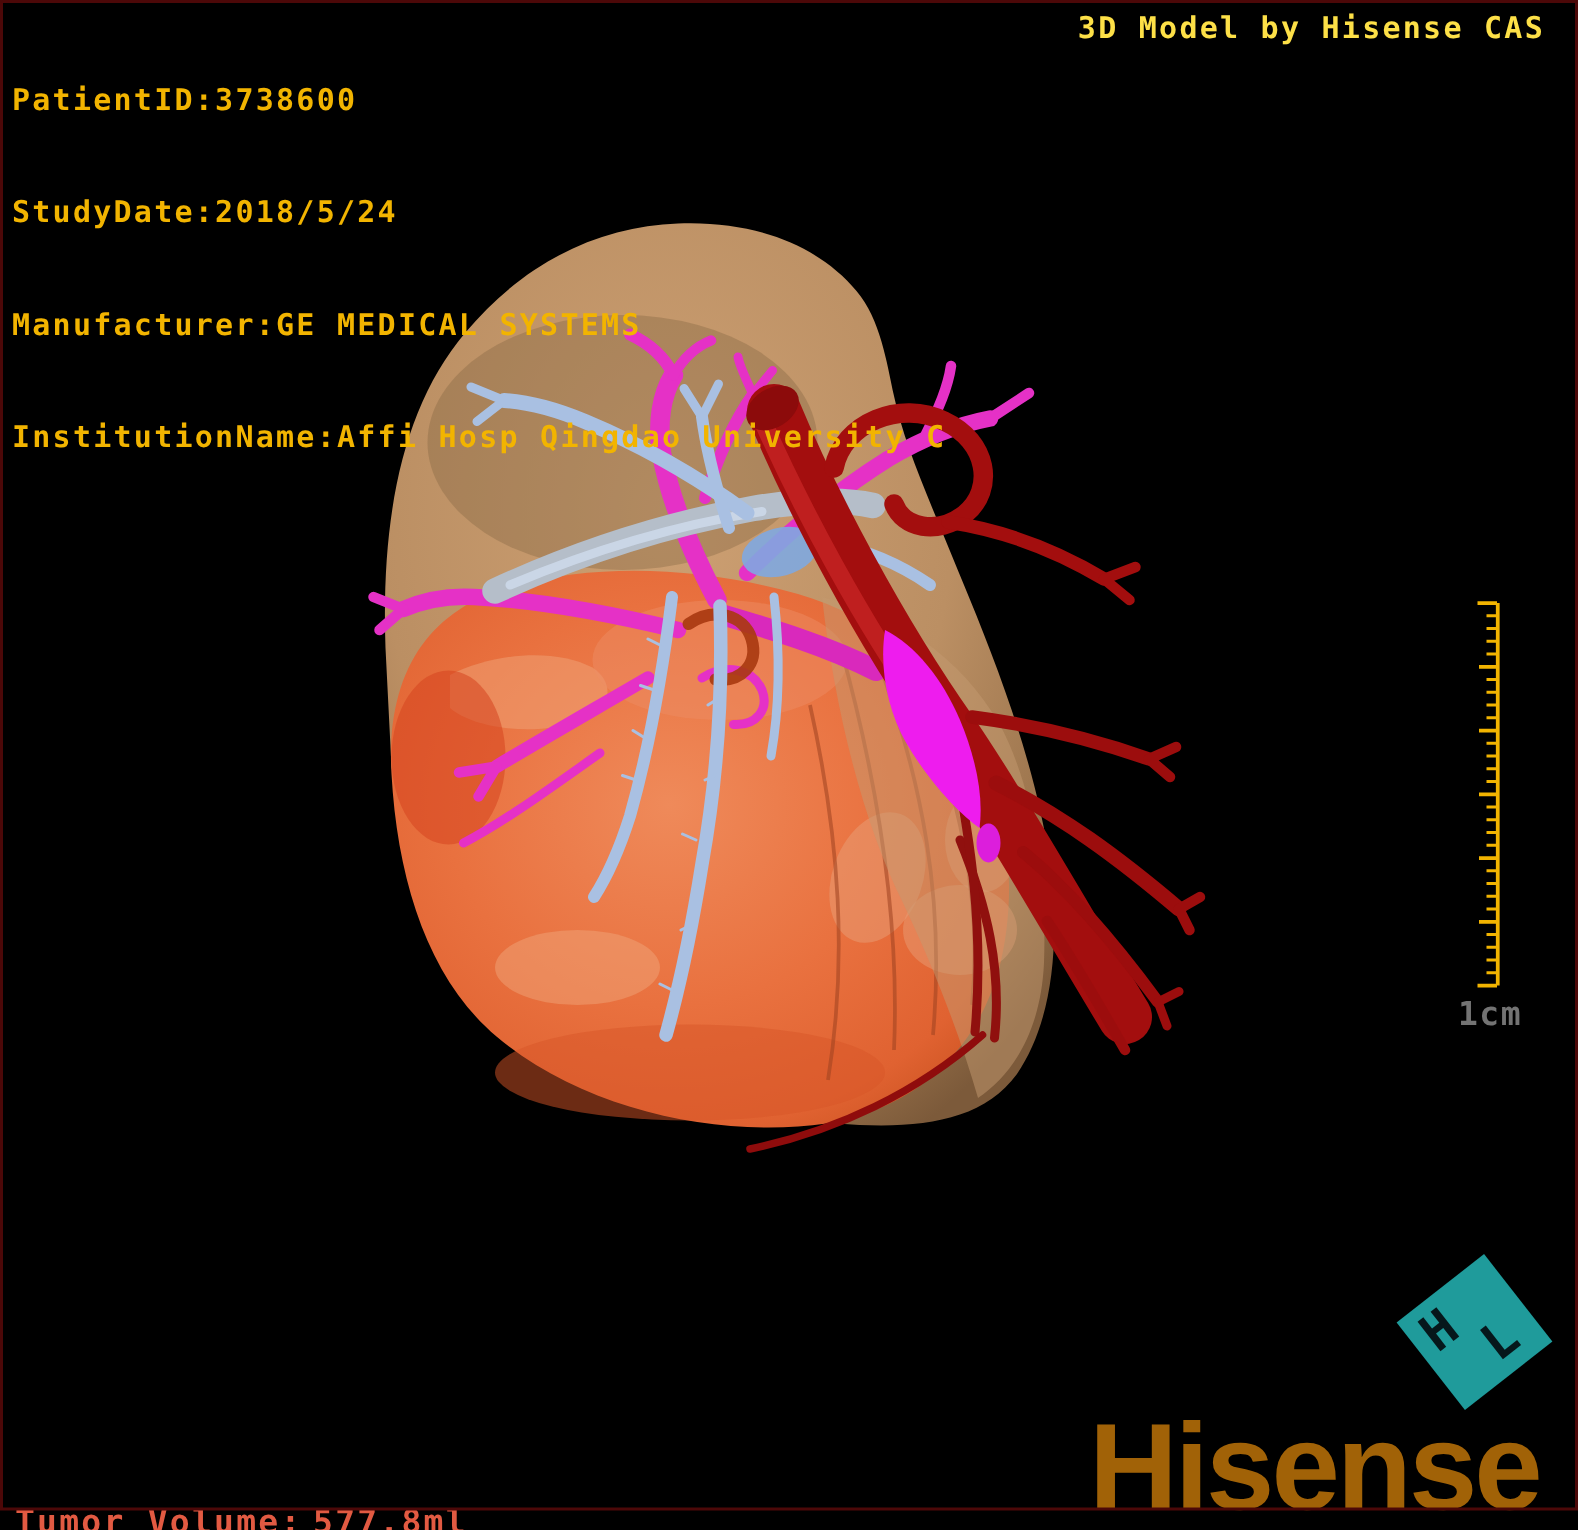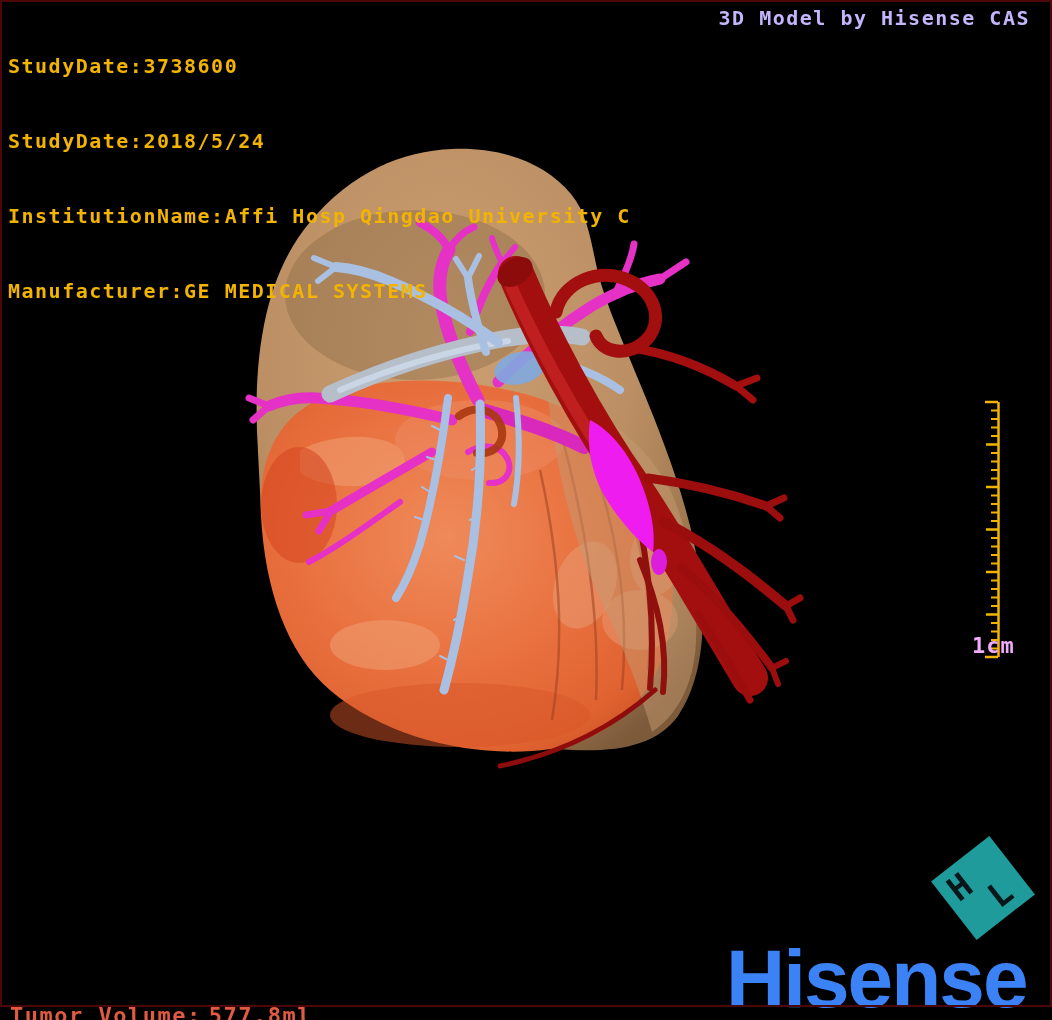--- a/index.html
+++ b/index.html
@@ -5,30 +5,30 @@
   html,body{margin:0;padding:0;background:#000;}
   body{width:1052px;height:1020px;position:relative;overflow:hidden;
        font-family:"DejaVu Sans Mono", monospace;}
   
   .frame{position:absolute;left:0;top:0;width:1048px;height:1003px;
          border:2px solid #4c0808;pointer-events:none;z-index:50;}
   
   .patient-info{position:absolute;left:8px;top:4px;color:#f2b400;
     font-size:20px;font-weight:bold;letter-spacing:1.5px;line-height:25px;
     white-space:pre;z-index:40;}
-  .credit{position:absolute;right:22px;top:6px;color:#c4b5fd;
+  .credit{position:absolute;right:22px;top:6px;color:#fde047;
     font-size:20px;font-weight:bold;letter-spacing:1.5px;white-space:pre;z-index:40;}
   .volumes{position:absolute;left:10px;top:951px;font-size:22px;font-weight:bold;
     letter-spacing:1.5px;line-height:26px;white-space:pre;z-index:40;}
   .vol-line .lbl{display:inline-block;width:15ch;}
   .tumor-line{color:#e25a42;}
-  .scale-label{position:absolute;left:972px;top:633px;color:#f0abfc;
+  .scale-label{position:absolute;left:972px;top:664px;color:#737373;
     font-size:22px;font-weight:bold;letter-spacing:1px;z-index:40;}
   
-  .wordmark{position:absolute;left:726px;top:938px;color:#3b82f6;
+  .wordmark{position:absolute;left:726px;top:938px;color:#a16207;
     font-family:"Liberation Sans", sans-serif;font-weight:bold;
     font-size:82px;letter-spacing:-2px;line-height:1;z-index:40;}
   .diamond{position:absolute;left:946px;top:851px;width:74px;height:74px;
     background:#1f9b9b;transform:rotate(-38deg);z-index:39;}
   .diamond .lt{position:absolute;font-family:"DejaVu Sans Mono",monospace;
     font-weight:bold;font-size:34px;color:#06171b;line-height:1;}
   .diamond .lt-h{left:9px;top:5px;}
   .diamond .lt-l{left:37px;top:35px;}
   
   .viewport{position:absolute;left:0;top:0;width:1052px;height:1020px;z-index:10;}
@@ -151,24 +151,24 @@
     <path stroke-width="2" d="M998,410.5 h-7 M998,419 h-7 M998,427.5 h-7 M998,436 h-7
       M998,453 h-7 M998,461.5 h-7 M998,470 h-7 M998,478.5 h-7
       M998,495.5 h-7 M998,504 h-7 M998,512.5 h-7 M998,521 h-7
       M998,538 h-7 M998,546.5 h-7 M998,555 h-7 M998,563.5 h-7
       M998,580.5 h-7 M998,589 h-7 M998,597.5 h-7 M998,606 h-7
       M998,623 h-7 M998,631.5 h-7 M998,640 h-7 M998,648.5 h-7"></path>
   </g>
 </svg>
 
 <div class="patient-info">
-  <div>StudyDate:3738600</div>
+  <div>PatientID:3738600</div>
   <div>StudyDate:2018/5/24</div>
+  <div>Manufacturer:GE MEDICAL SYSTEMS</div>
   <div>InstitutionName:Affi Hosp Qingdao University C</div>
-  <div>Manufacturer:GE MEDICAL SYSTEMS</div>
 </div>
 
 <div class="credit">3D Model by Hisense CAS</div>
 
 <div class="scale-label">1cm</div>
 
 <div class="volumes">
   <div class="vol-line tumor-line"><span class="lbl">Tumor Volume:</span><span>577.8ml</span></div>
   
 </div>

